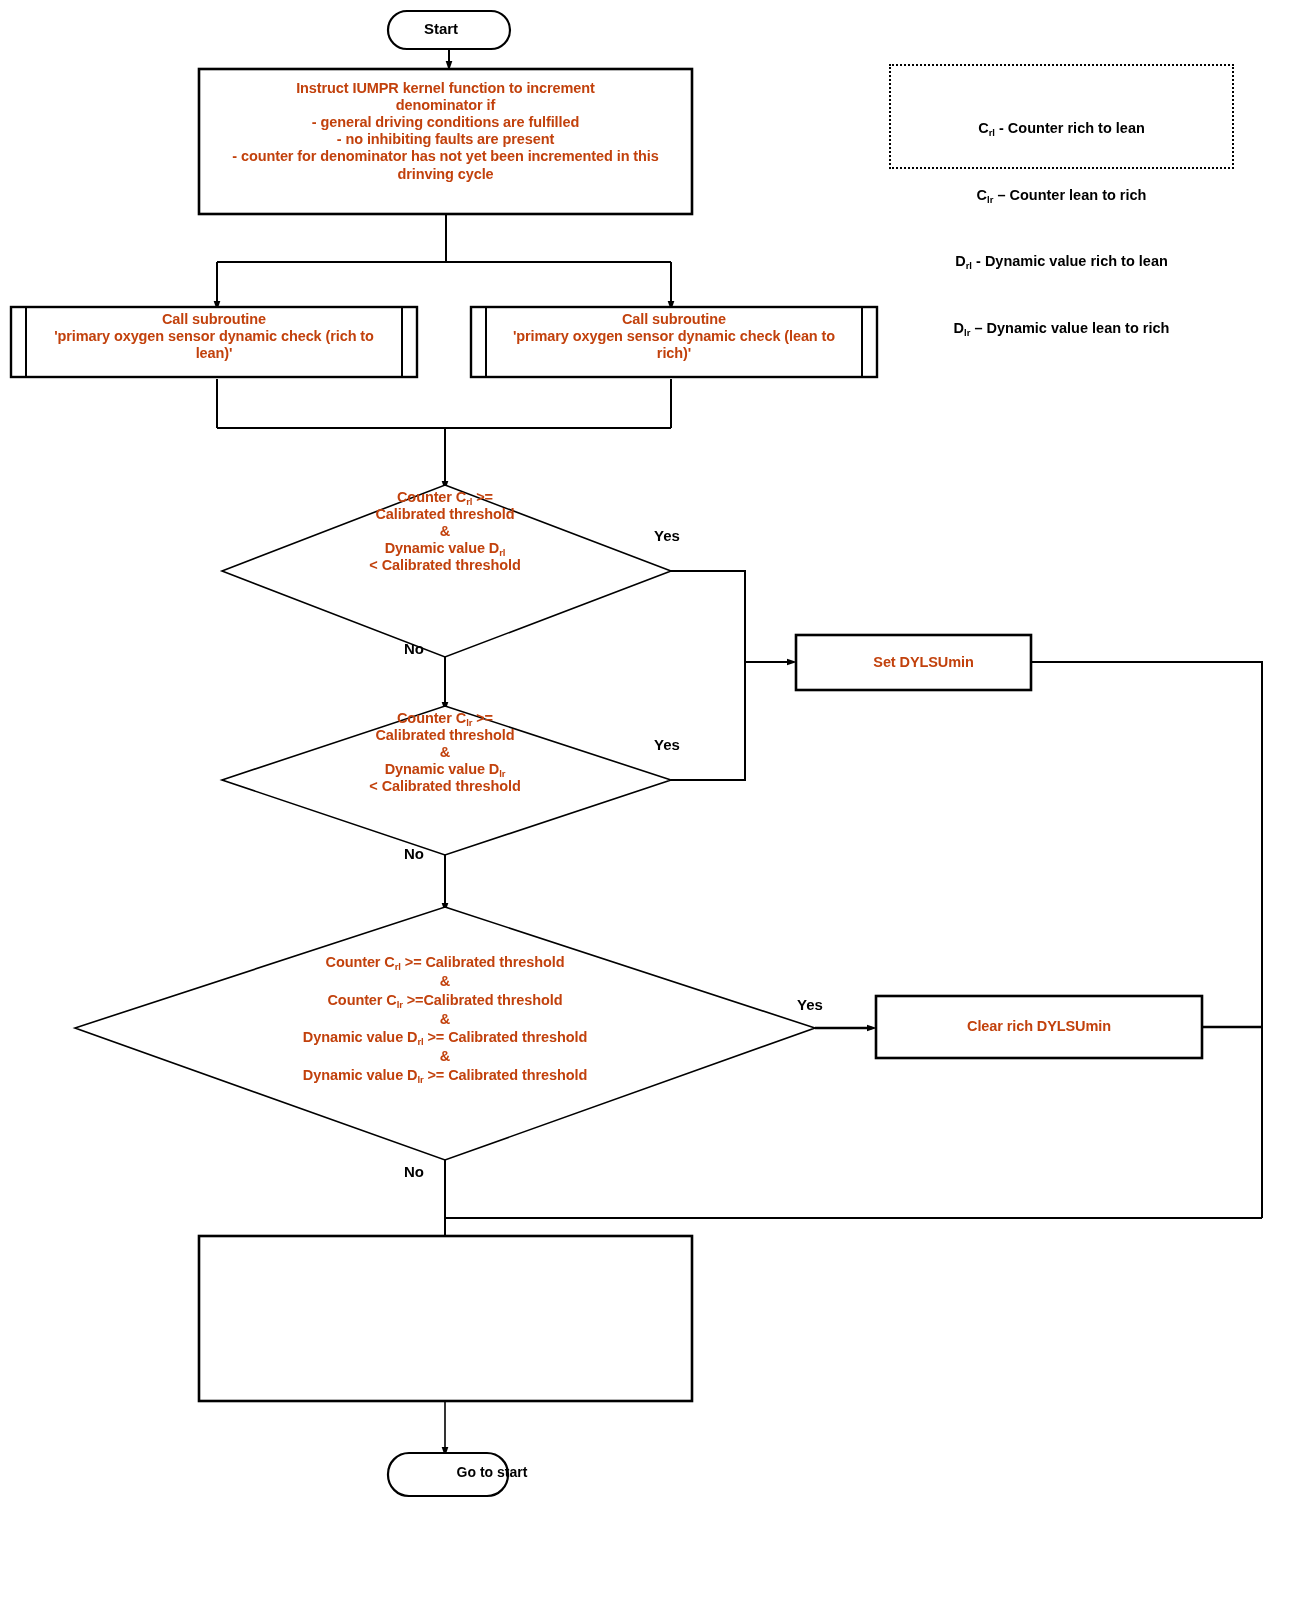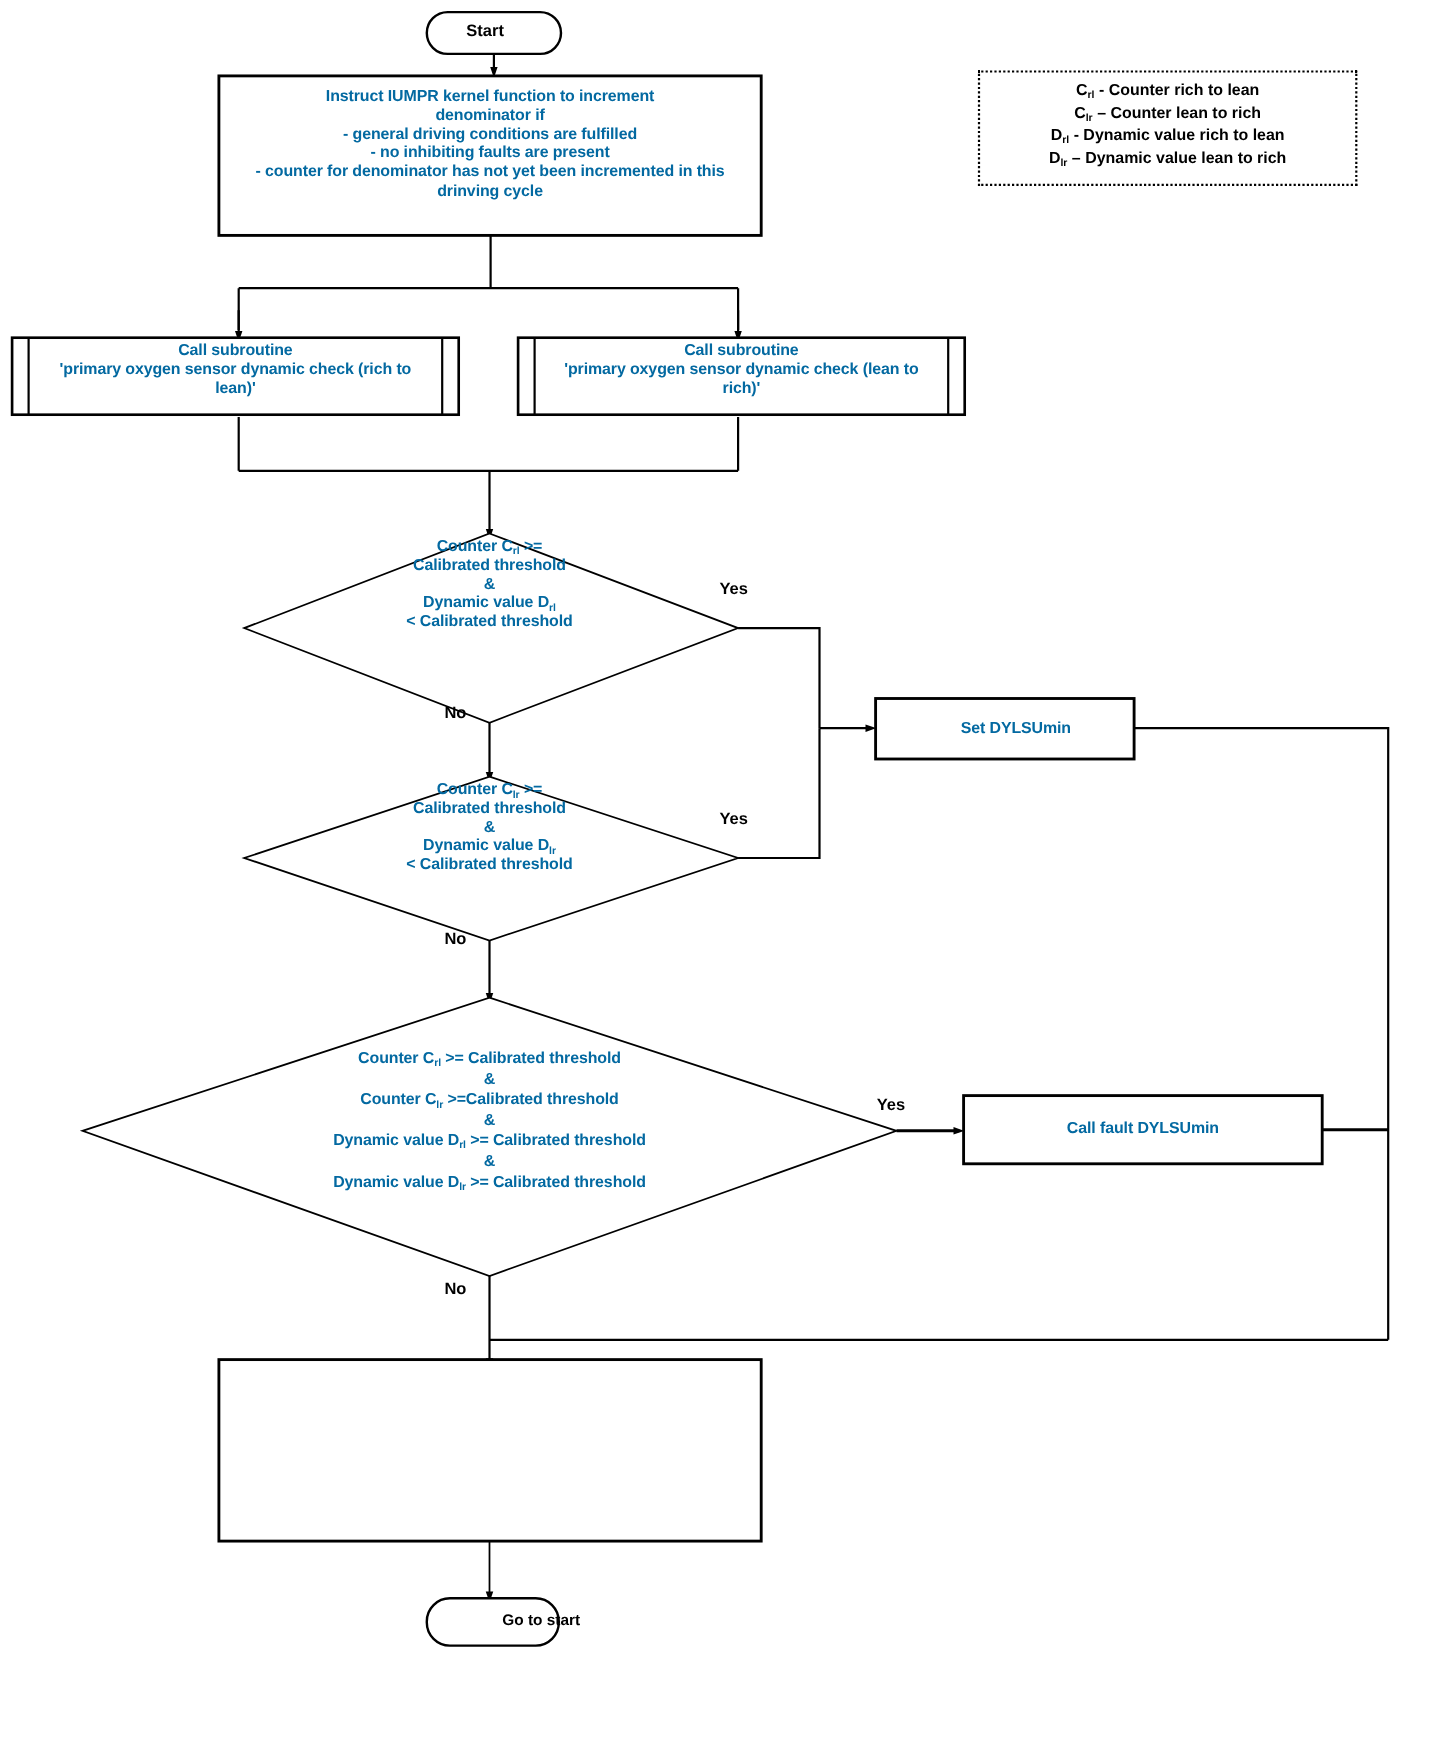--- a/index.html
+++ b/index.html
@@ -25,21 +25,21 @@
     top: 0;
     width: 1312px;
     height: 1602px;
   }
   .node-text {
     position: absolute;
     text-align: center;
     line-height: 1.18;
     font-size: 14.5px;
     font-weight: 700;
-    color: #0369a1;
+    color: #c2410c;
     letter-spacing: -0.1px;
     white-space: pre-line;
   }
   .edge-label {
     position: absolute;
     font-size: 15px;
     font-weight: 700;
     color: #000;
   }
   .terminator-label {
@@ -61,20 +61,21 @@
     margin: 0;
     padding: 6px 6px 0 6px;
     list-style: none;
     text-align: center;
   }
   .legend-list li {
     font-size: 14.5px;
     font-weight: 700;
     line-height: 1.42;
     white-space: nowrap;
+    margin-top: 46px;
   }
   .legend-list li sub {
     font-size: 9.5px;
     font-weight: 700;
     vertical-align: baseline;
     position: relative;
     top: 3px;
   }
   .sym sub {
     font-size: 9.5px;
@@ -187,21 +188,21 @@
 rich)'</div>
 
   <div class="node-text" style="left:295px; top:489px; width:300px;"><span class="sym">Counter C<sub>rl</sub> &gt;=</span><br><span class="sym">Calibrated threshold</span><br><span class="sym">&amp;</span><br><span class="sym">Dynamic value D<sub>rl</sub></span><br><span class="sym">&lt; Calibrated threshold</span></div>
 
   <div class="node-text" style="left:295px; top:710px; width:300px;"><span class="sym">Counter C<sub>lr</sub> &gt;=</span><br><span class="sym">Calibrated threshold</span><br><span class="sym">&amp;</span><br><span class="sym">Dynamic value D<sub>lr</sub></span><br><span class="sym">&lt; Calibrated threshold</span></div>
 
   <div class="node-text" style="left:195px; top:953px; width:500px; line-height:1.3;"><span class="sym">Counter C<sub>rl</sub> &gt;= Calibrated threshold</span><br><span class="sym">&amp;</span><br><span class="sym">Counter C<sub>lr</sub> &gt;=Calibrated threshold</span><br><span class="sym">&amp;</span><br><span class="sym">Dynamic value D<sub>rl</sub> &gt;= Calibrated threshold</span><br><span class="sym">&amp;</span><br><span class="sym">Dynamic value D<sub>lr</sub> &gt;= Calibrated threshold</span></div>
 
   <div class="node-text" style="left:796px; top:654px; width:235px;margin-left:10px;">Set DYLSUmin</div>
 
-  <div class="node-text" style="left:876px; top:1018px; width:326px;">Call fault DYLSUmin</div>
+  <div class="node-text" style="left:876px; top:1018px; width:326px;">Clear rich DYLSUmin</div>
 
 
   <div class="terminator-label" style="left:388px; top:1464px; width:120px; font-size:14px;padding-left:44px;">Go to start</div>
 
   <div class="edge-label" style="left:654px; top:527px;">Yes</div>
   <div class="edge-label" style="left:404px; top:640px;">No</div>
   <div class="edge-label" style="left:654px; top:736px;">Yes</div>
   <div class="edge-label" style="left:404px; top:845px;">No</div>
   <div class="edge-label" style="left:797px; top:996px;">Yes</div>
   <div class="edge-label" style="left:404px; top:1163px;">No</div>

